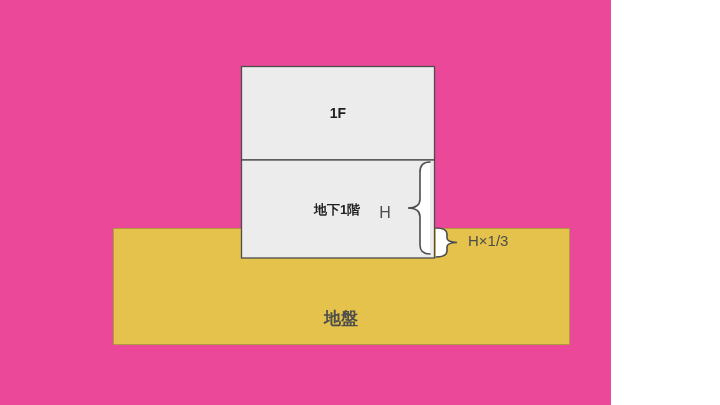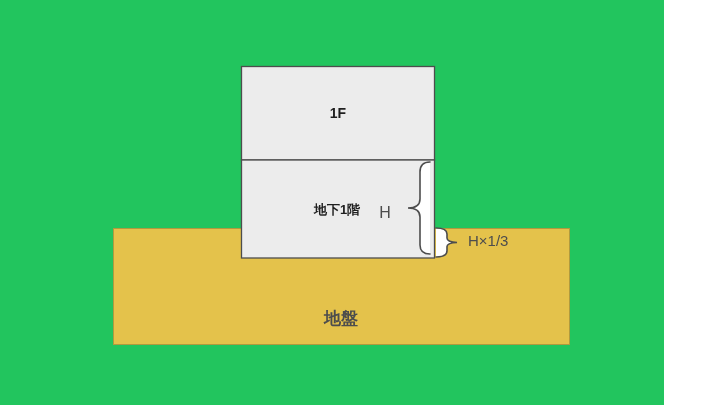--- a/index.html
+++ b/index.html
@@ -3,23 +3,23 @@
 <meta charset="utf-8">
 <style>
   html, body {
     margin: 0;
     padding: 0;
     background: #ffffff;
     font-family: "Liberation Sans", "DejaVu Sans", sans-serif;
   }
   .canvas {
     position: relative;
-    width: 664px;
+    width: 611px;
     height: 405px;
-    background: #22c55e;
+    background: #ec4899;
     overflow: hidden;
   }
   .canvas svg {
     position: absolute;
     left: 0;
     top: 0;
     display: block;
   }
   text {
     font-family: "Liberation Sans", "DejaVu Sans", sans-serif;

